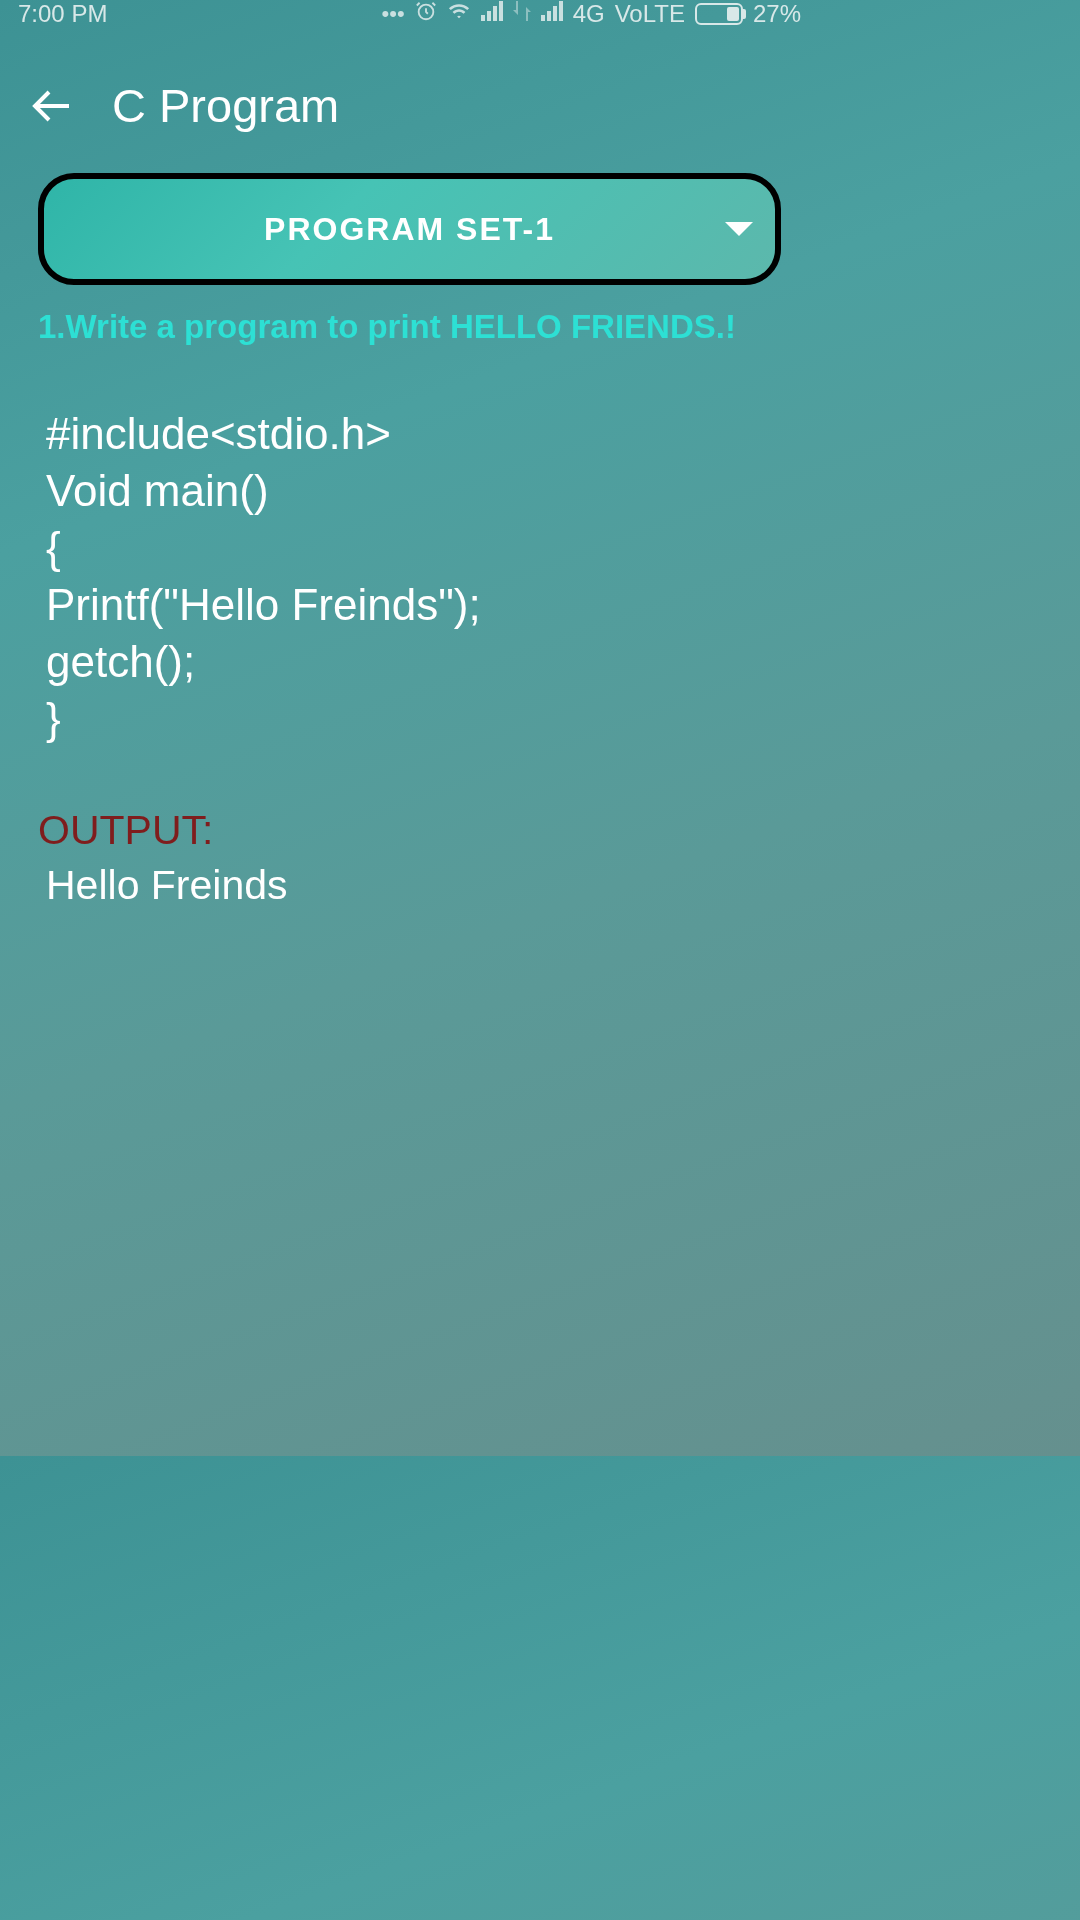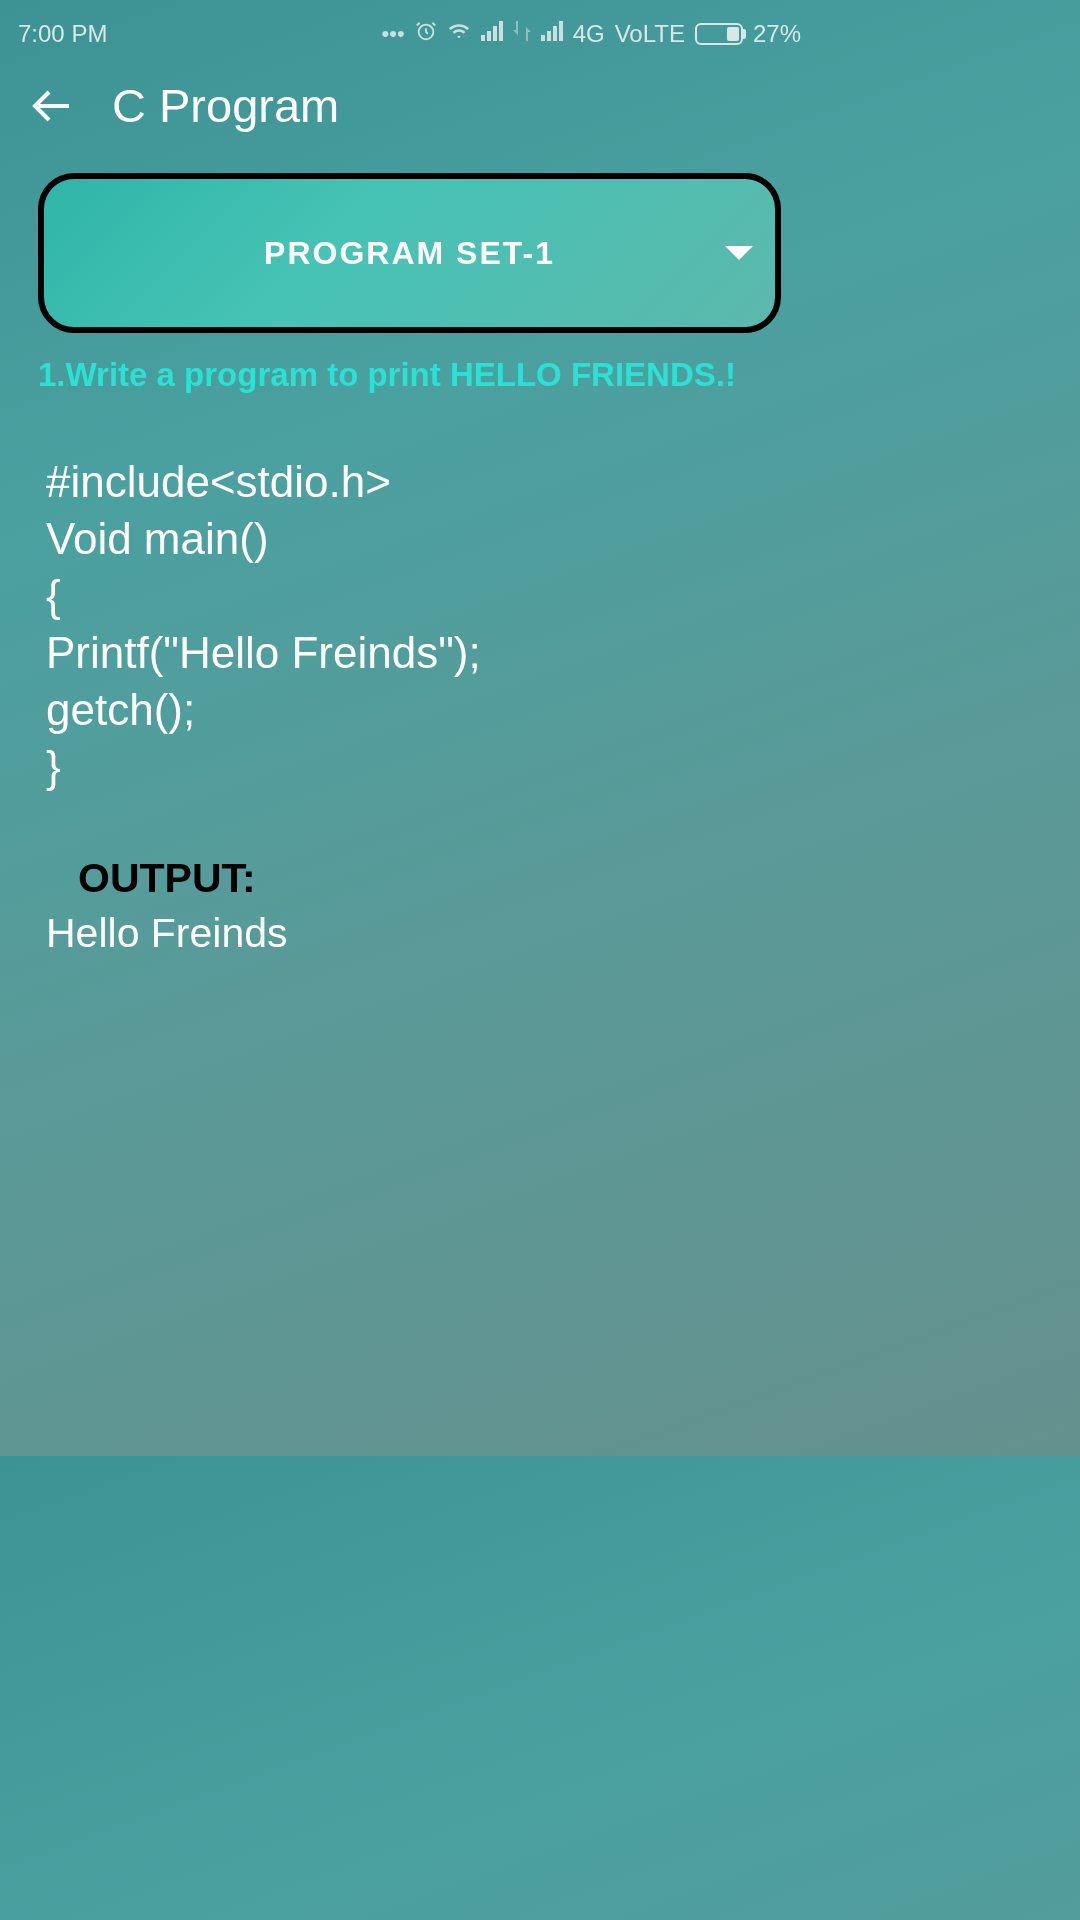--- a/index.html
+++ b/index.html
@@ -12,21 +12,21 @@
       height: 1456px;
       background: linear-gradient(160deg, #3d9294 0%, #4ba0a0 30%, #5a9a98 60%, #65908e 100%);
       font-family: Arial, Helvetica, sans-serif;
       overflow: hidden;
       position: relative;
     }
     .status-bar {
       height: 48px;
       display: flex;
       justify-content: space-between;
-      align-items: flex-end;
+      align-items: flex-start;
       padding: 0 18px;
       color: #d8e8e8;
       font-size: 24px;
       font-weight: 500;
     }
     .status-right {
       display: flex;
       align-items: center;
       gap: 10px;
     }
@@ -84,21 +84,21 @@
     .app-title {
       color: #ffffff;
       font-size: 47px;
       font-weight: 500;
     }
     .dropdown-container {
       margin: 10px 38px 20px 38px;
     }
     .dropdown {
       width: 100%;
-      height: 160px;
+      height: 112px;
       border: 6px solid #000000;
       border-radius: 36px;
       background: linear-gradient(135deg, #2fb5a8 0%, #46c3b5 40%, #5cb8ac 100%);
       display: flex;
       align-items: center;
       justify-content: center;
       position: relative;
       cursor: pointer;
     }
     .dropdown-label {
@@ -131,25 +131,24 @@
     .code-block {
       color: #ffffff;
       font-size: 44px;
       font-weight: 400;
       line-height: 1.3;
       white-space: pre-wrap;
       margin-bottom: 55px;
       padding-left: 8px;
     }
     .output-label {
-      color: #000000;
+      color: #7f1d1d;
       font-size: 41px;
-      font-weight: 700;
+      font-weight: 400;
       line-height: 1.35;
-      margin-left: 40px;
     }
     .output-text {
       color: #ffffff;
       font-size: 41px;
       font-weight: 400;
       line-height: 1.35;
       padding-left: 8px;
       margin-bottom: 51px;
     }
   </style>

